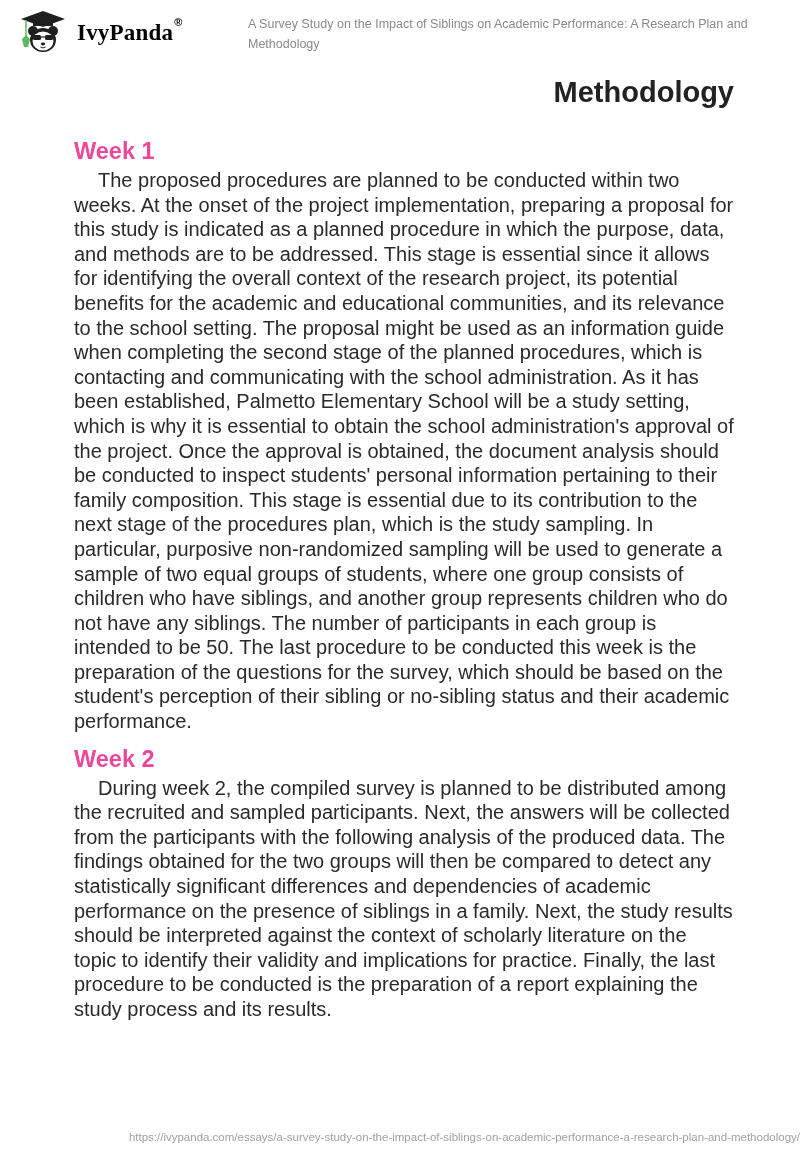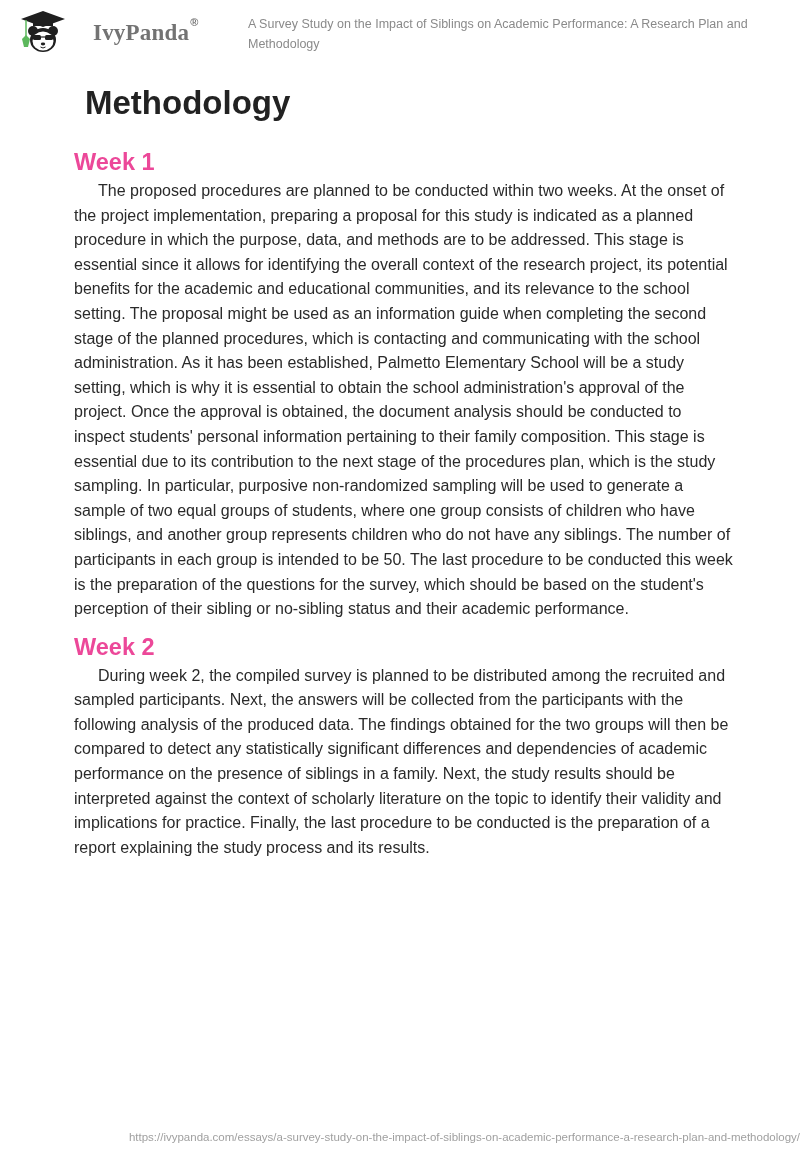--- a/index.html
+++ b/index.html
@@ -32,22 +32,22 @@
   }
   .logo-mark {
     width: 50px;
     height: 46px;
     display: block;
   }
   .logo-text {
     font-family: "Liberation Serif", serif;
     font-weight: bold;
     font-size: 23px;
-    color: #737373;
-    margin-left: 25px;
+    color: #000000;
+    margin-left: 9px;
     margin-top: 2px;
     letter-spacing: 0.2px;
   }
   .logo-reg {
     font-family: "Liberation Sans", sans-serif;
     font-size: 11px;
     font-weight: bold;
     vertical-align: top;
     position: relative;
     top: -4px;
@@ -63,37 +63,38 @@
     line-height: 20px;
     color: #8a8a8a;
   }
   .content {
     position: absolute;
     left: 74px;
     top: 70px;
     width: 660px;
   }
   h1 {
-    font-size: 33px;
+    font-size: 29px;
     font-weight: bold;
     color: #222222;
-    margin: 11px;
+    margin: 0;
     line-height: 44px;
+    text-align: right;
   }
   h2 {
     font-size: 23.5px;
     font-weight: bold;
     color: #ec4899;
     margin: 0;
     line-height: 34px;
   }
   .h2-week1 { margin-top: 20px; }
   .h2-week2 { margin-top: 8px; }
   p.body {
-    font-size: 16px;
+    font-size: 20px;
     line-height: 24.6px;
     margin: 0;
     text-indent: 24px;
     color: #2a2a2a;
   }
   .p-week1 { margin-top: 14px; margin-bottom: 8px; }
   .p-week2 { margin-top: 14px; }
   .footer {
     position: absolute;
     left: 0;

